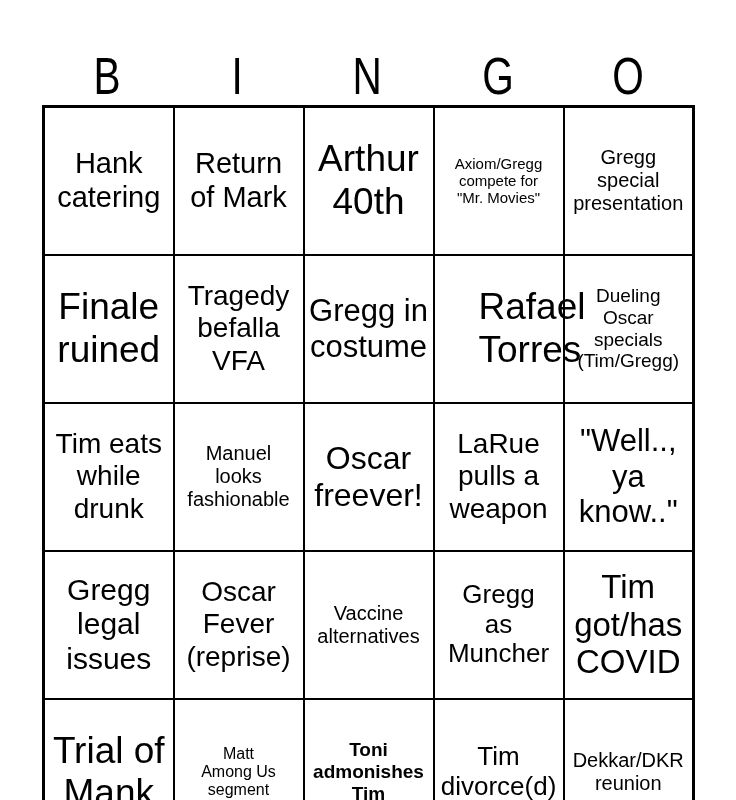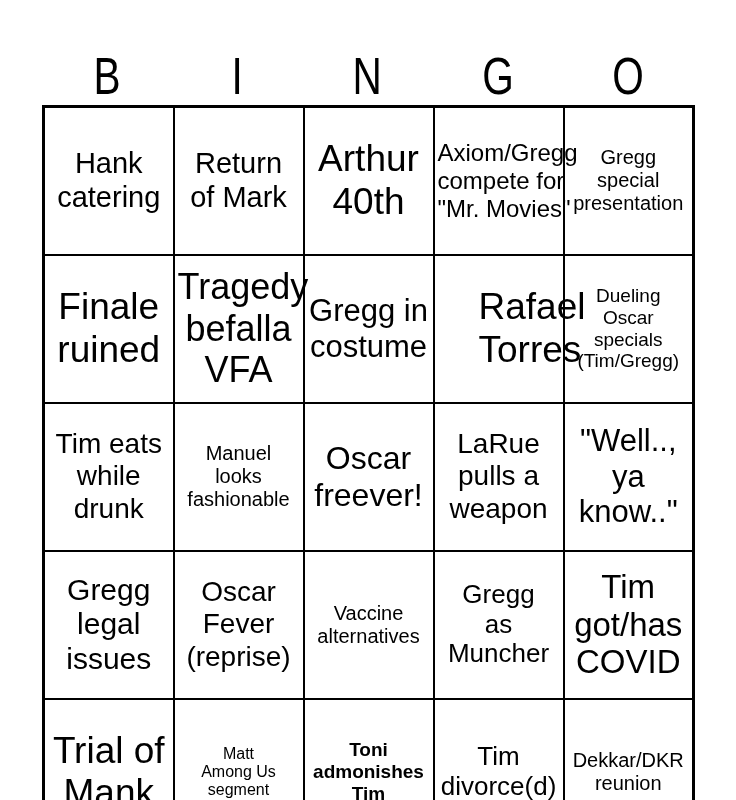--- a/index.html
+++ b/index.html
@@ -85,21 +85,21 @@
               <div class="line">Return</div>
               <div class="line">of Mark</div>
             </div>
           </td>
           <td style="font-size: 37px;">
             <div class="cell-inner">
               <div class="line">Arthur</div>
               <div class="line">40th</div>
             </div>
           </td>
-          <td style="font-size: 24px; border-radius: 19px;">
+          <td style="font-size: 15px; border-radius: 19px;">
             <div class="cell-inner">
               <div class="line">Axiom/Gregg</div>
               <div class="line">compete for</div>
               <div class="line">"Mr. Movies"</div>
             </div>
           </td>
           <td style="font-size: 20px;">
             <div class="cell-inner">
               <div class="line">Gregg</div>
               <div class="line">special</div>
@@ -107,21 +107,21 @@
             </div>
           </td>
         </tr>
         <tr>
           <td style="font-size: 37px;">
             <div class="cell-inner">
               <div class="line">Finale</div>
               <div class="line">ruined</div>
             </div>
           </td>
-          <td style="font-size: 36px;">
+          <td style="font-size: 28px;">
             <div class="cell-inner">
               <div class="line">Tragedy</div>
               <div class="line">befalla</div>
               <div class="line">VFA</div>
             </div>
           </td>
           <td style="font-size: 31px;">
             <div class="cell-inner">
               <div class="line">Gregg in</div>
               <div class="line">costume</div>

